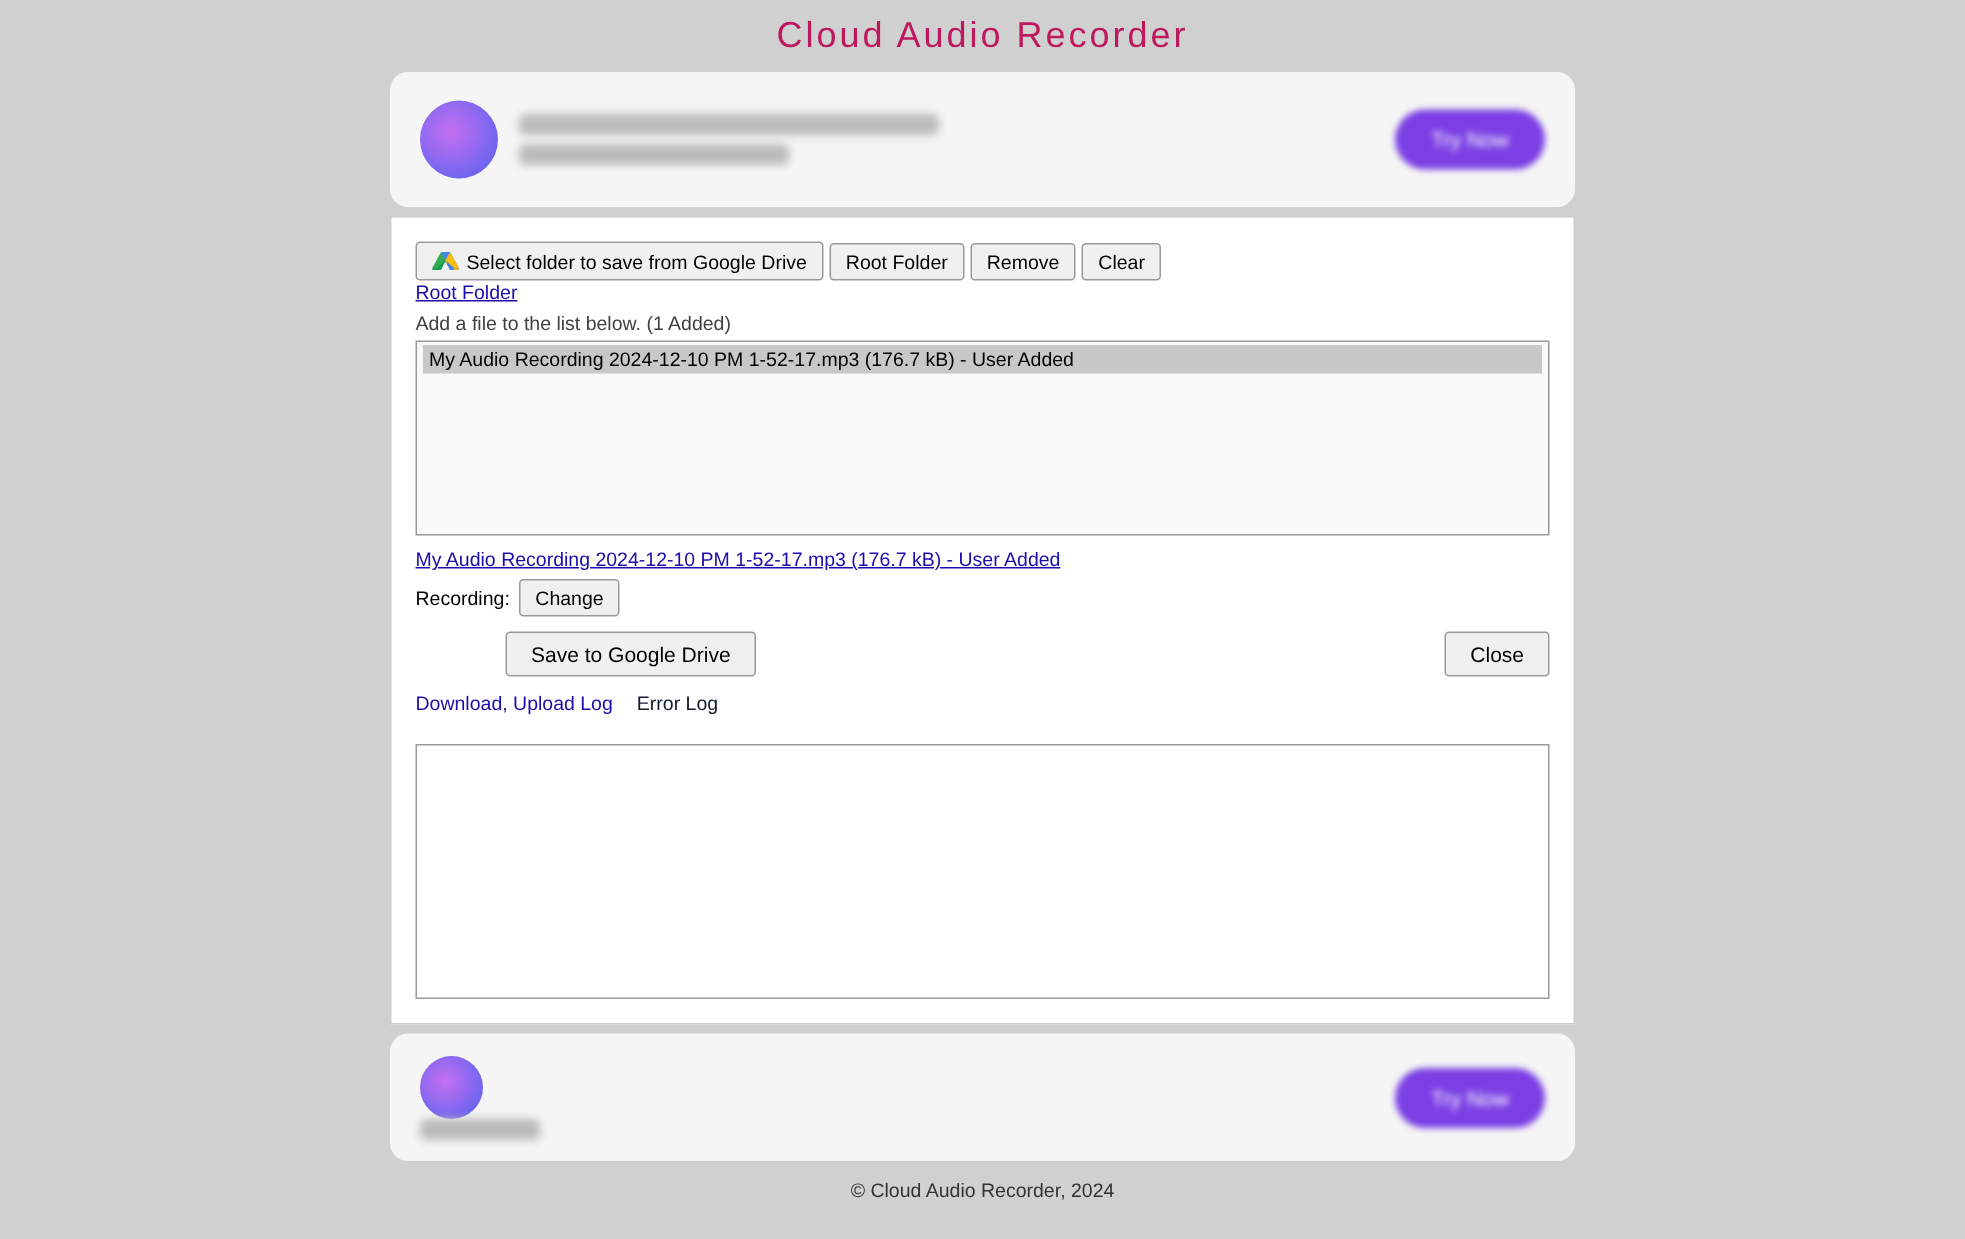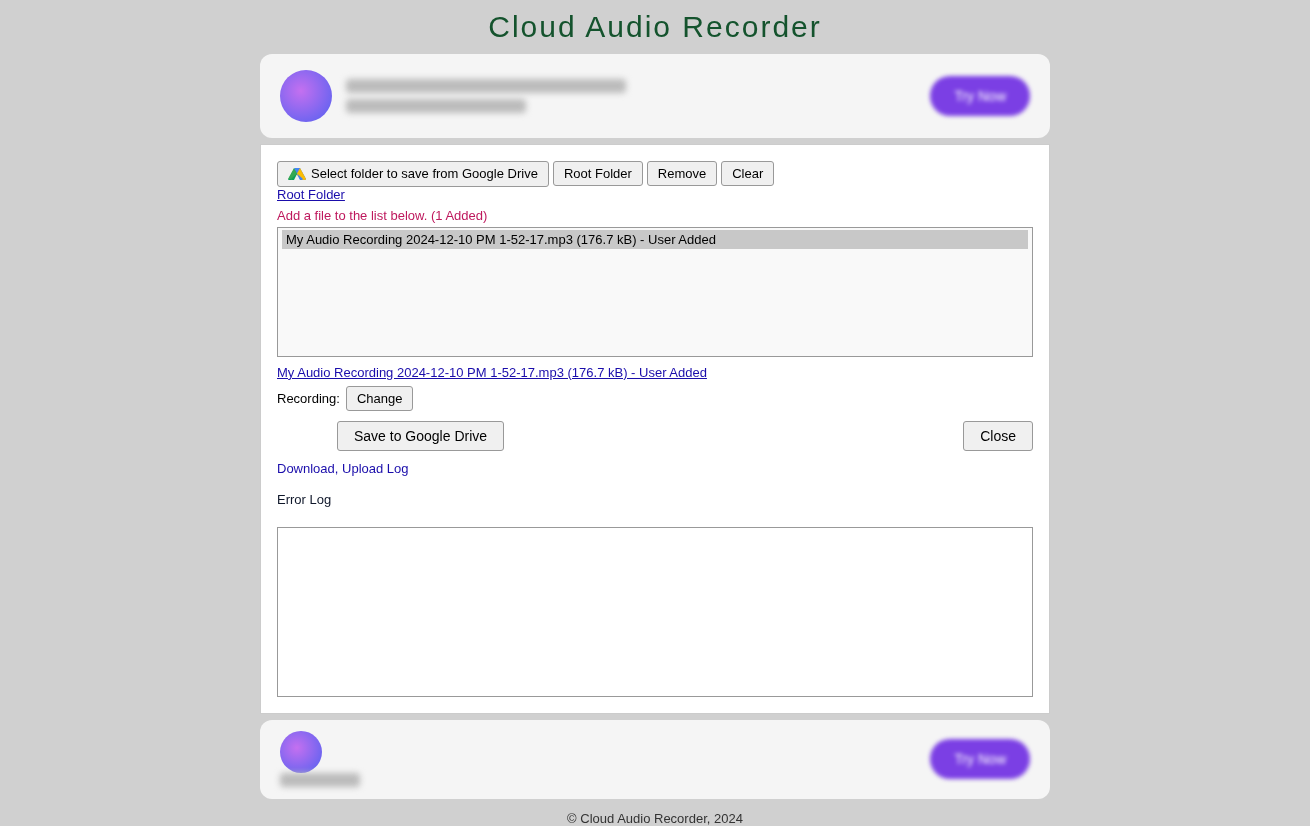--- a/index.html
+++ b/index.html
@@ -10,22 +10,22 @@
       width: 1310px;
       height: 826px;
       overflow: hidden;
       display: flex;
       flex-direction: column;
       align-items: center;
     }
 
     
     .page-title {
-      color: #14532d;
-      font-size: 30px;
+      color: #be185d;
+      font-size: 24px;
       font-weight: normal;
       letter-spacing: 2px;
       margin-top: 10px;
       margin-bottom: 10px;
       text-align: center;
     }
 
     
     .ad-banner {
       width: 790px;
@@ -128,21 +128,21 @@
     .root-folder-link {
       color: #1a0dab;
       font-size: 13px;
       margin-bottom: 6px;
       display: block;
     }
 
     .add-file-text {
       font-size: 13px;
       margin-bottom: 4px;
-      color: #be185d;
+      color: #404040;
     }
 
     
     .file-list {
       width: 100%;
       height: 130px;
       border: 1px solid #999;
       background: #f9f9f9;
       overflow-y: scroll;
       font-size: 13px;
@@ -204,21 +204,20 @@
       font-size: 14px;
       cursor: pointer;
       color: #000;
     }
 
     
     .log-links {
       display: flex;
       gap: 16px;
       margin-bottom: 20px;
-      flex-direction: column;
     }
 
     .log-link {
       color: #1a0dab;
       font-size: 13px;
       cursor: pointer;
       text-decoration: none;
     }
 
     .log-link.inactive {

